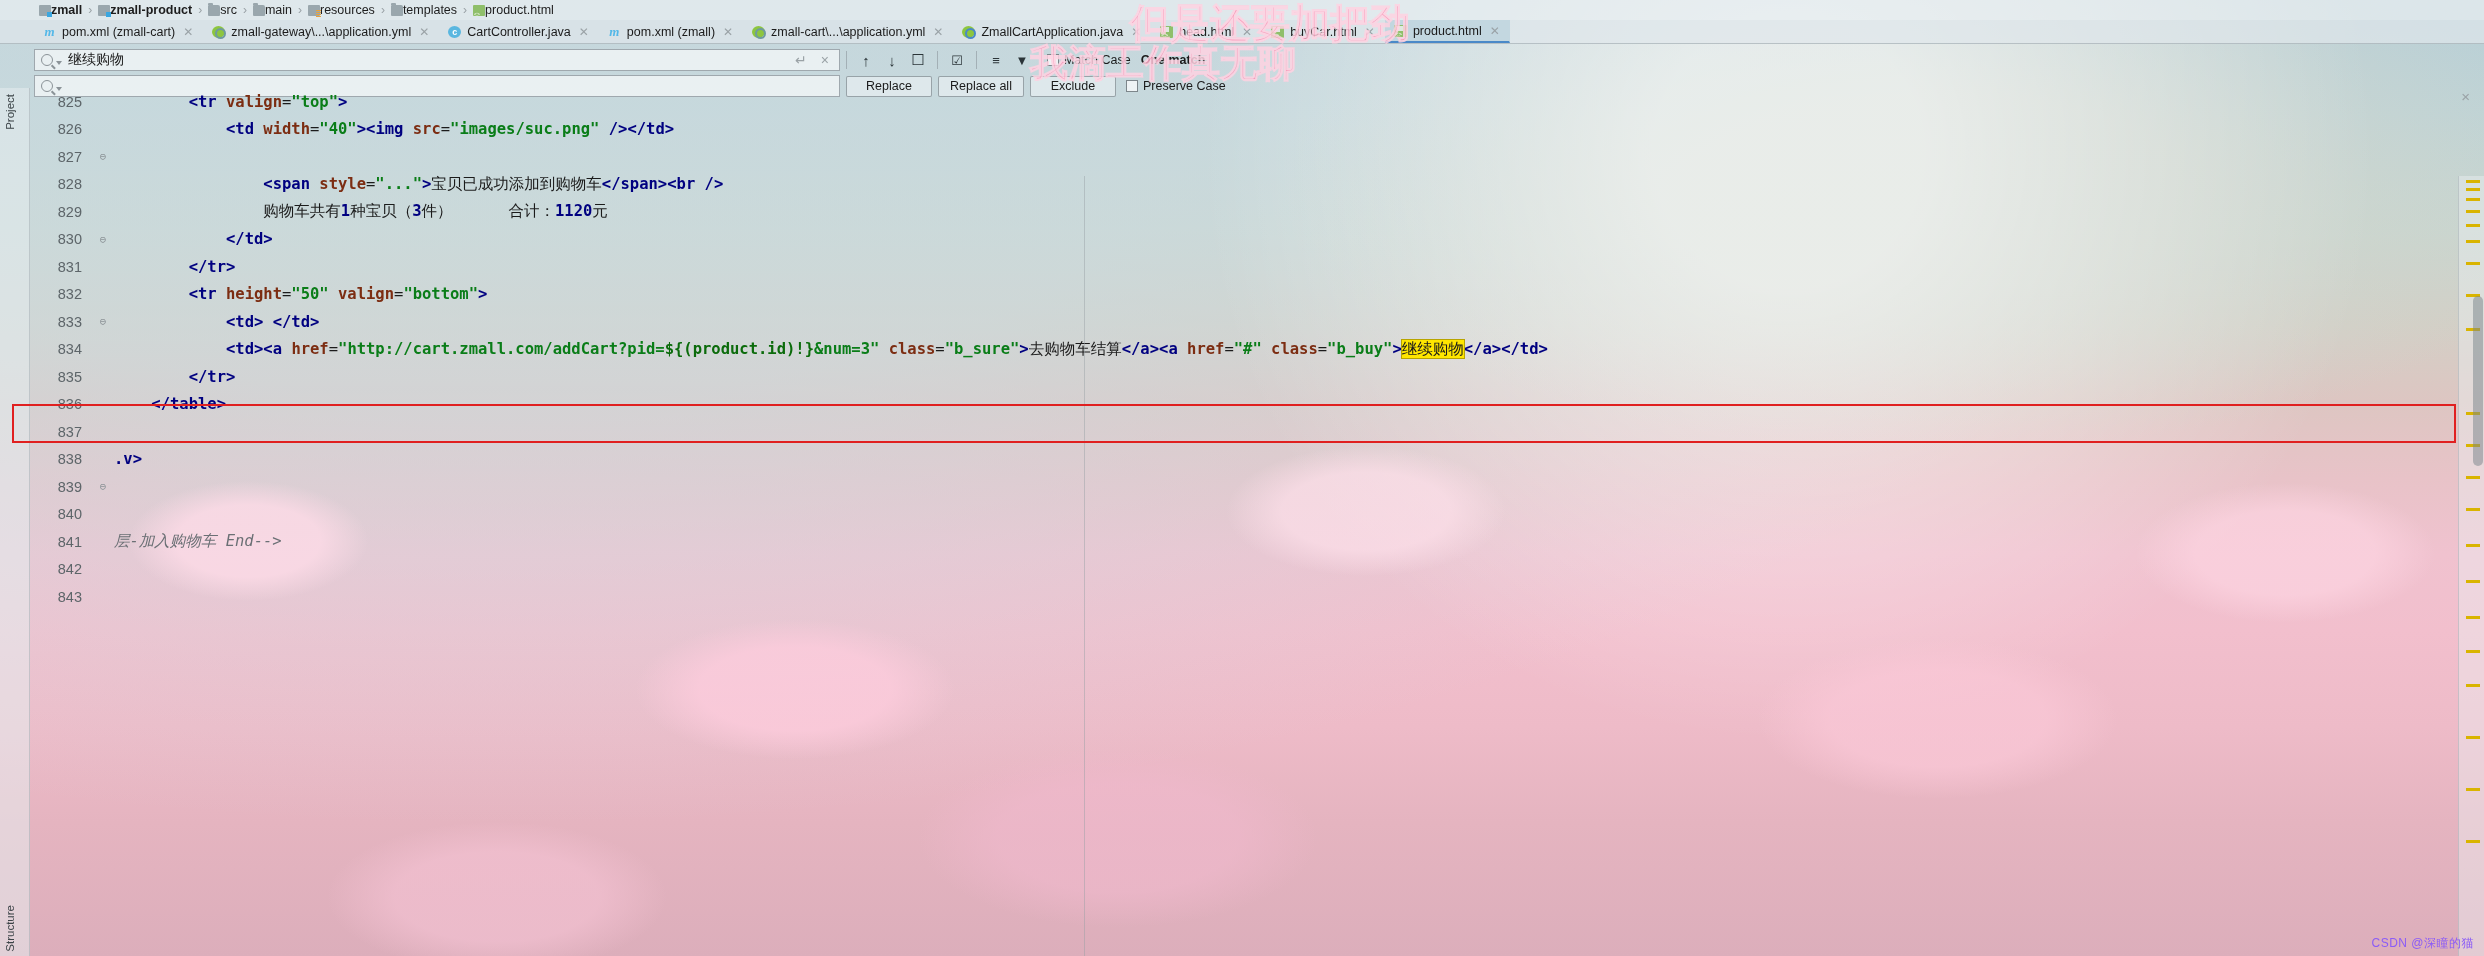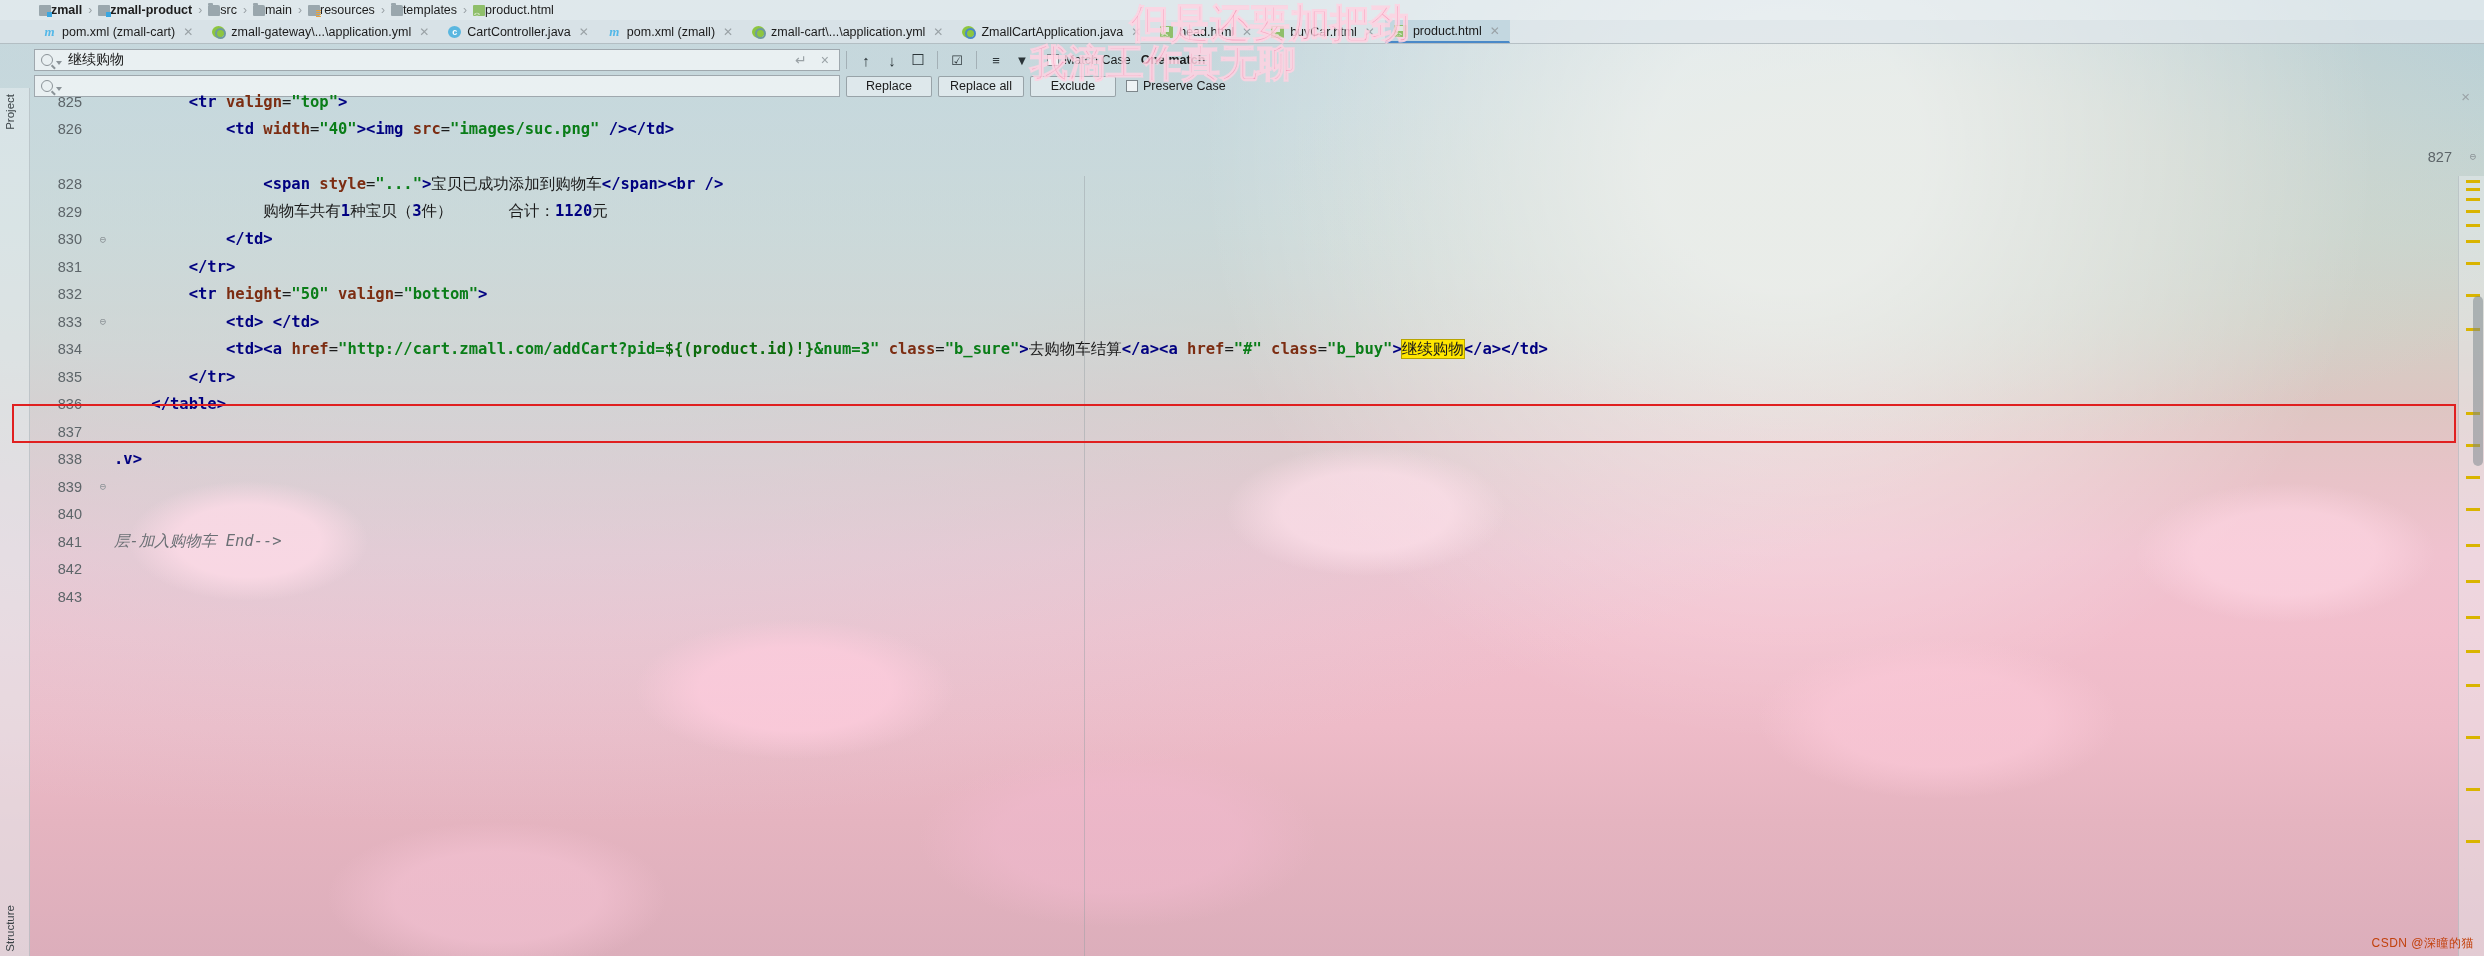--- a/index.html
+++ b/index.html
@@ -121,21 +121,21 @@
   .gutter-left{
     position:absolute;left:0;top:0;bottom:0;width:30px;
     background:rgba(230,236,239,.55); border-right:1px solid rgba(160,170,175,.5);
   }
   .sidetext{
     position:absolute;left:4px;color:#3b4347;font-size:11.5px;
     writing-mode:vertical-rl; transform:rotate(180deg); white-space:nowrap;
   }
   .code-area{ position:absolute;left:30px;right:0;top:0;bottom:0; overflow:hidden;
     font-family:"DejaVu Sans Mono","Liberation Mono",monospace; font-size:15.5px; }
-  .line{ position:relative; height:27.5px; display:flex; align-items:center;justify-content:flex-end; }
+  .line{ position:relative; height:27.5px; display:flex; align-items:center; }
   .ln{ width:62px;text-align:right;padding-right:10px;color:#5d6569;font-size:14.5px;
        font-family:"Liberation Sans",sans-serif; flex:none;}
   .fold{ width:22px;text-align:center;color:#8d9498;font-size:11px;flex:none;}
   .code{ white-space:pre; flex:1; color:#1b1b1b; }
 
   .tag{color:#000080;font-weight:bold;}
   .attr{color:#7c2d12;font-weight:bold;}
   .str{color:#0a7d18;font-weight:bold;}
   .txt{color:#1b1b1b;}
   .el{color:#0b6b0b;font-weight:bold;}
@@ -160,21 +160,21 @@
   
   .wm{
     position:absolute; z-index:9; pointer-events:none;
     color:#ff8fb4; -webkit-text-stroke:1px #ffd3e2;
     font-family:"DejaVu Sans",sans-serif; font-weight:bold;
     white-space:nowrap; opacity:.85;
   }
   #wm1{ left:1130px; top:-4px; font-size:40px; }
   #wm2{ left:1030px; top:38px; font-size:38px; }
   .csdn{ position:absolute; right:10px; bottom:4px; z-index:9; font-size:12px;
-         color:#c2410c; letter-spacing:.5px;}
+         color:#8b5cf6; letter-spacing:.5px;}
   .vline{ position:absolute; top:88px; bottom:0; width:1px; background:rgba(150,160,165,.45); z-index:3;}
 </style>
 </head>
 <body>
 
 <div id="wallpaper"></div>
 
 <div id="ide">
 
   <div class="breadcrumb-bar">

